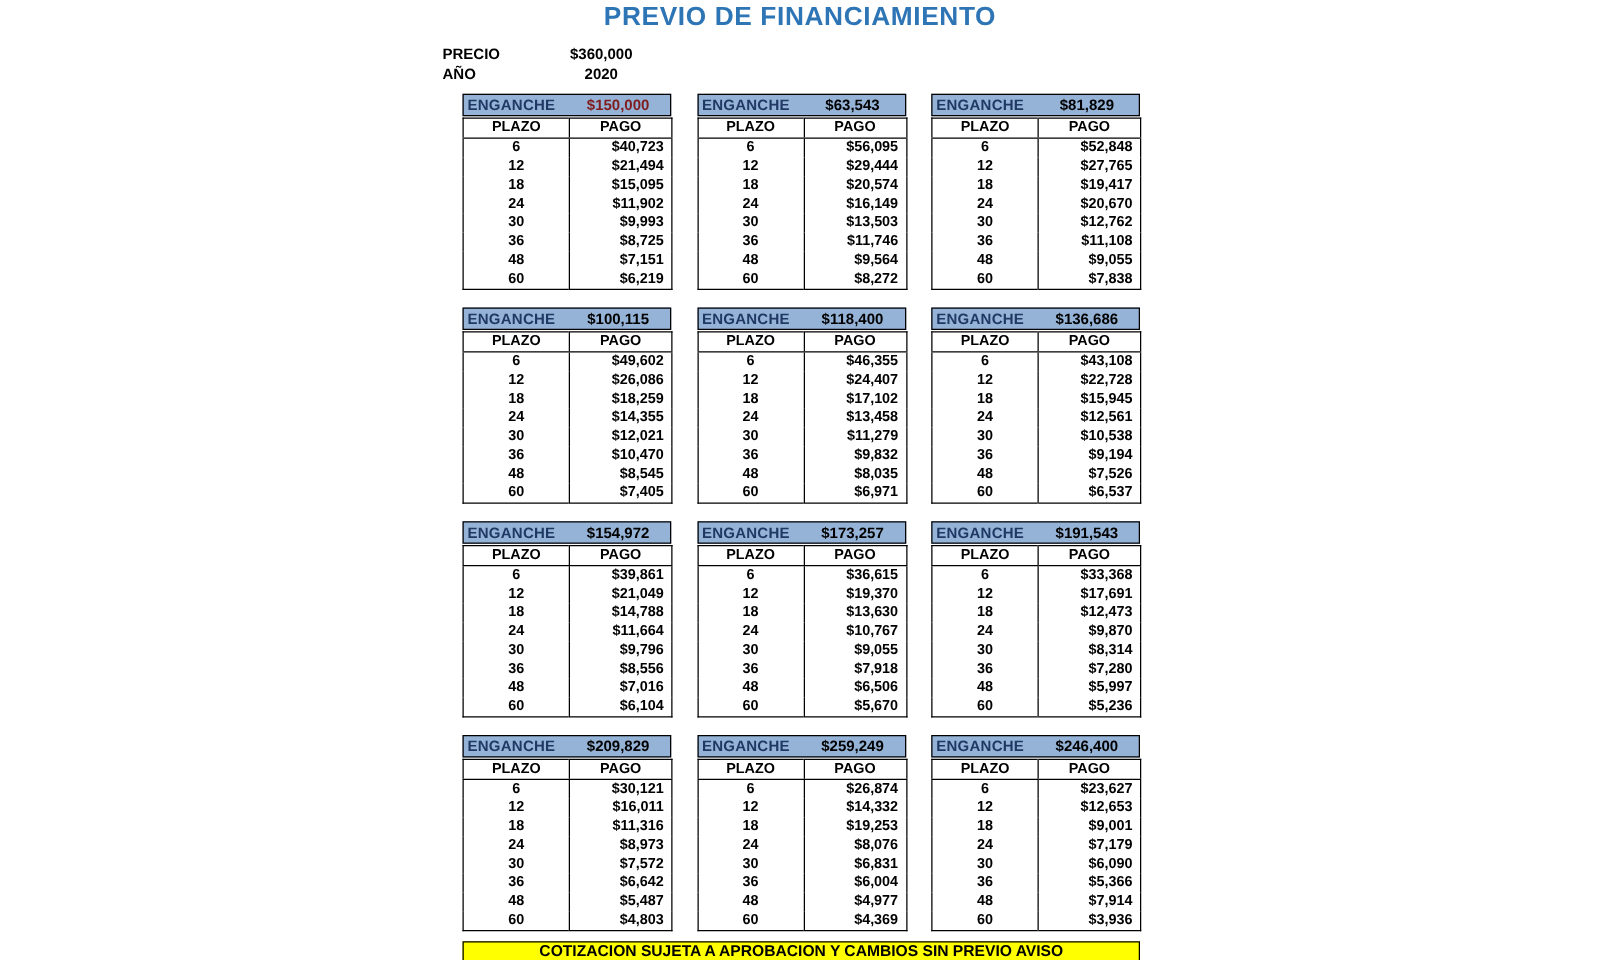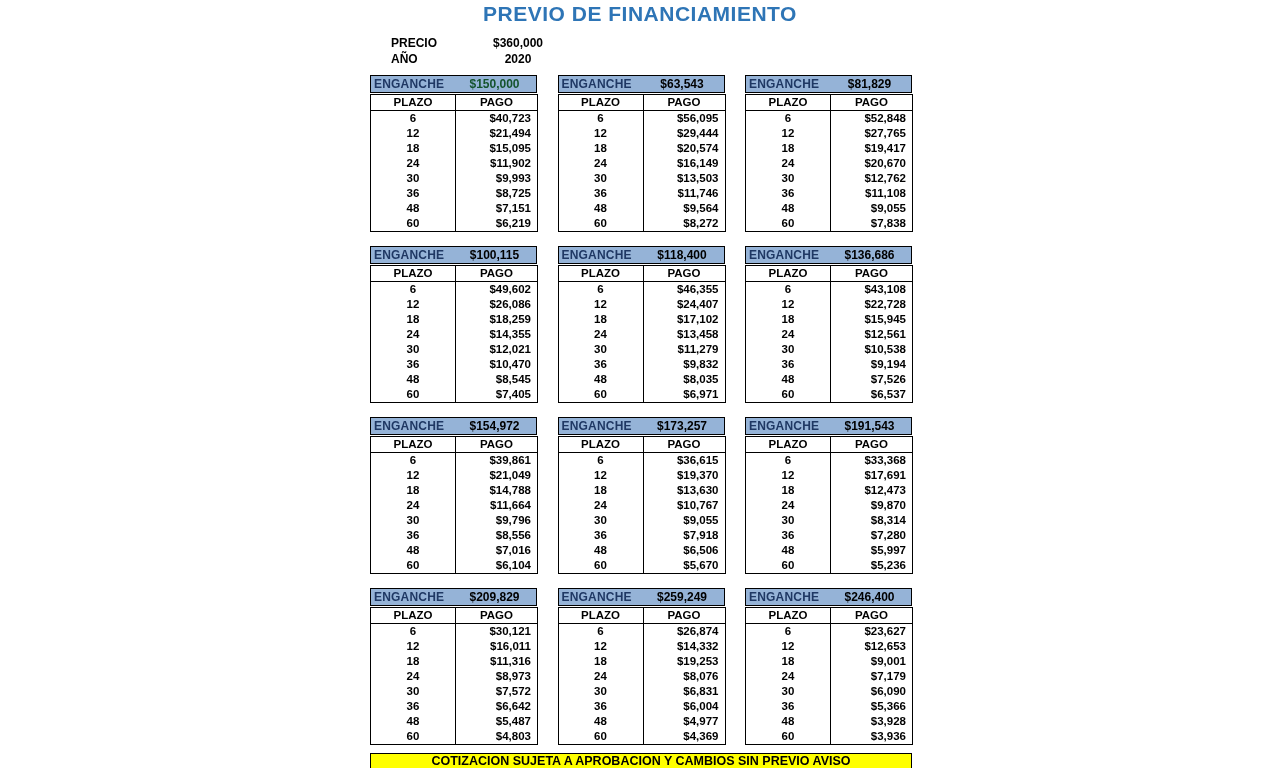--- a/index.html
+++ b/index.html
@@ -7,21 +7,21 @@
   body { font-family: "Liberation Sans", sans-serif; font-weight: bold; color: #000; }
 
   .page { position: relative; width: 1280px; height: 768px; background: #fff; overflow: hidden; }
 
   .title {
     position: absolute; top: 2px; left: 0; width: 100%;
     text-align: center; font-size: 21px; letter-spacing: 0.5px;
     color: #2E75B6; font-weight: bold;
   }
 
-  .info { position: absolute; left: 391px; top: 35px; width: 180px; }
+  .info { position: absolute; left: 354px; top: 35px; width: 180px; }
   .info-row { display: flex; height: 16px; line-height: 16px; font-size: 12px; }
   .info-label { width: 82px; text-align: left; color: #000; }
   .info-value { width: 90px; text-align: center; color: #000000; }
 
   .grid {
     position: absolute; left: 370px; top: 75px; width: 542px;
     display: grid; grid-template-columns: repeat(3, 167px);
     column-gap: 20.5px; row-gap: 14px;
   }
 
@@ -31,21 +31,21 @@
     height: 18px; border: 1.5px solid #000; background: #95B3D7;
     display: flex; align-items: center; margin-bottom: 1px;
     font-size: 12px;
     justify-content: space-between;
   }
   .plan-header-label {
     flex: 0 0 82px; padding-left: 3px; text-align: left;
     color: #1F3864; letter-spacing: 0.2px;
   }
   .plan-header-value { flex: 1; text-align: center; color: #000; }
-  .plan-header-value.green { color: #14532d; }
+  .plan-header-value.green { color: #7f1d1d; }
 
   table.plan-table {
     border-collapse: collapse; width: 167px; table-layout: fixed;
     border: 1.5px solid #000;
   }
   table.plan-table col.c-plazo { width: 85px; }
   table.plan-table col.c-pago  { width: 82px; }
   table.plan-table th, table.plan-table td {
     height: 15px; line-height: 15px; font-size: 11.5px; font-weight: bold;
     white-space: nowrap; overflow: hidden;
@@ -699,21 +699,21 @@
             <tr>
               <td class="plazo">30</td>
               <td class="pago">$6,090</td>
             </tr>
             <tr>
               <td class="plazo">36</td>
               <td class="pago">$5,366</td>
             </tr>
             <tr>
               <td class="plazo">48</td>
-              <td class="pago">$3,928</td>
+              <td class="pago">$7,914</td>
             </tr>
             <tr>
               <td class="plazo">60</td>
               <td class="pago">$3,936</td>
             </tr>
           </tbody>
     </table>
   </div>
 </div>
 

